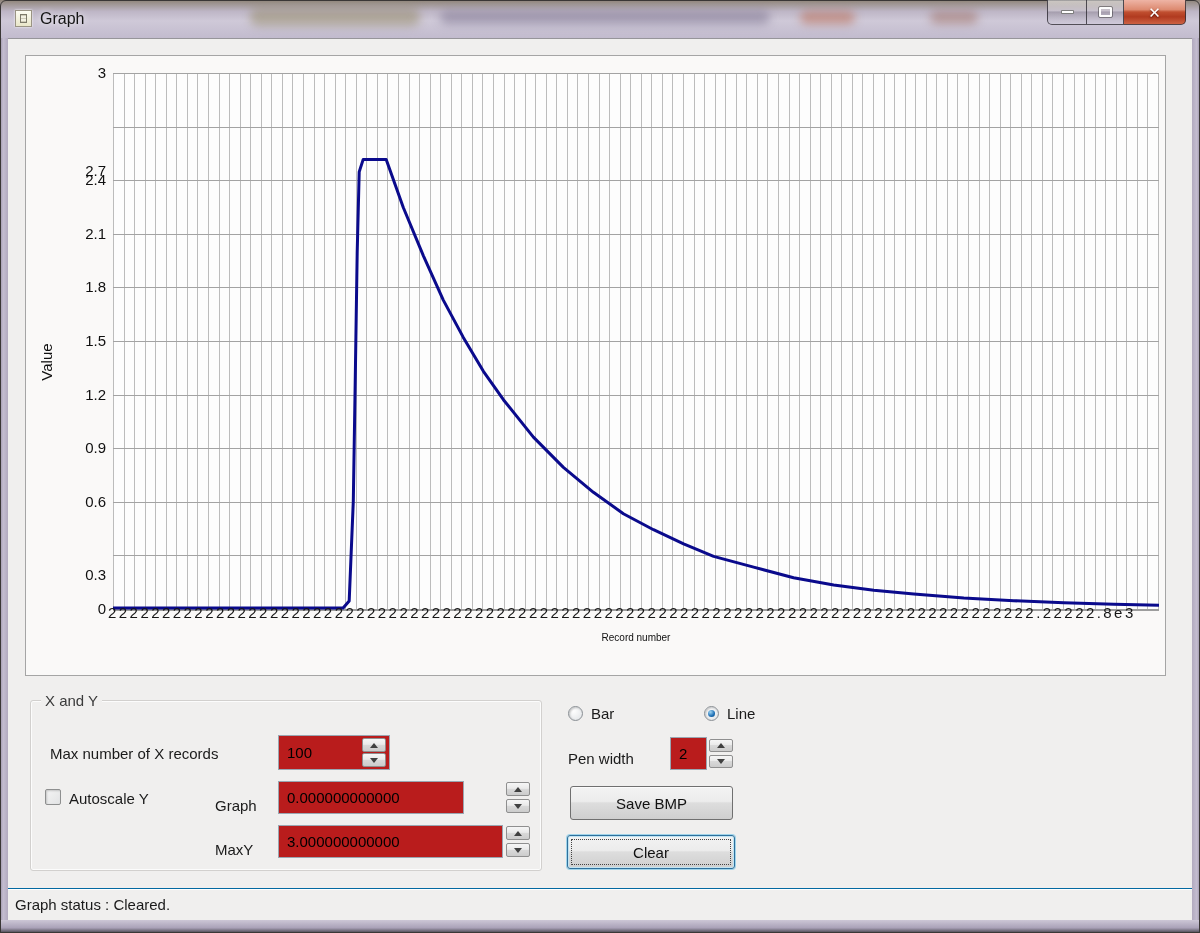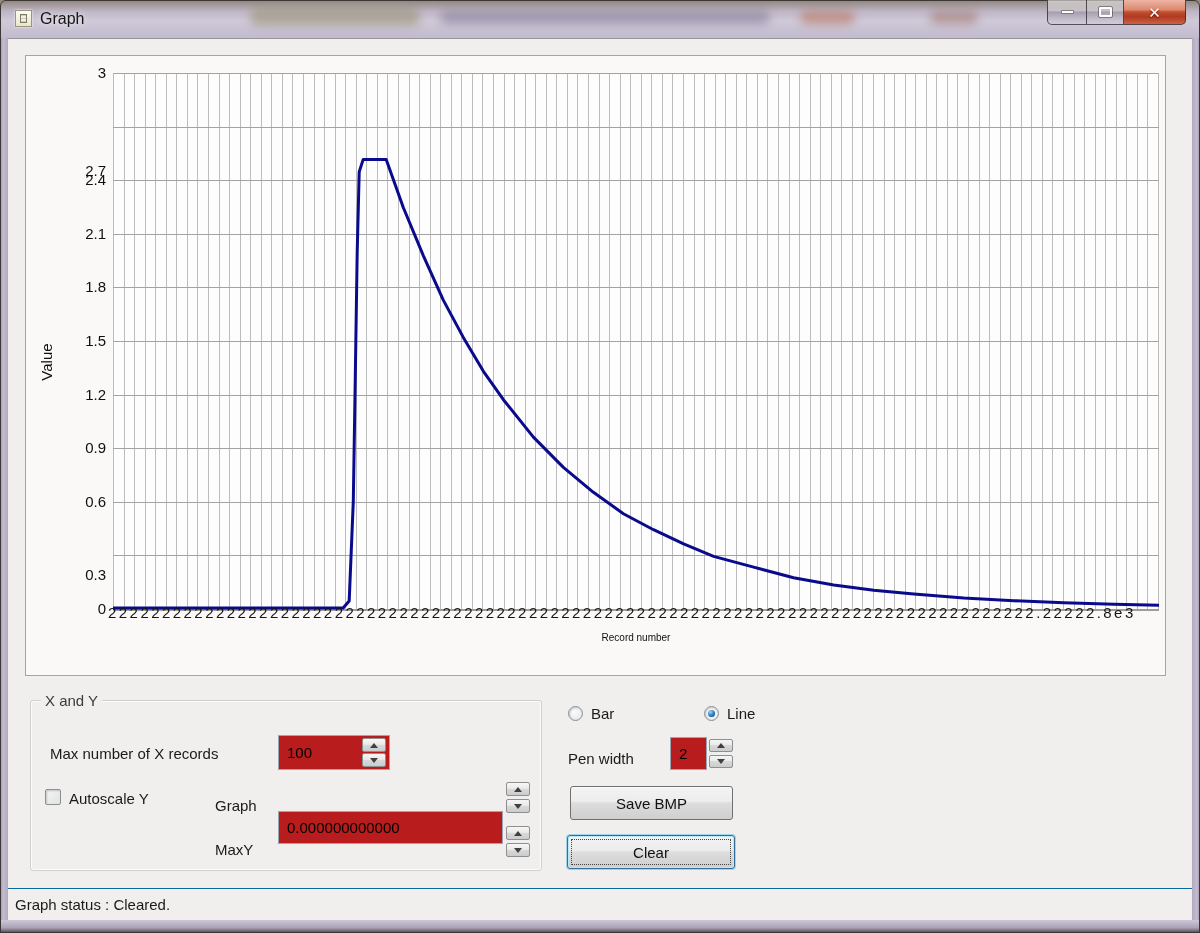--- a/index.html
+++ b/index.html
@@ -255,33 +255,36 @@
         <div class="spin-btn">
             <span class="tri-down"></span>
           </div>
       </div>
     </div>
 
     <div class="checkbox" style="left:37px;top:751px;"></div>
     <div class="ctl-label" style="left:61px;top:752px;">Autoscale Y</div>
 
     <div class="ctl-label" style="left:207px;top:759px;">Graph</div>
-    <div class="field" style="left:270px;top:773px;width:225px;height:33px;">
+    <div class="field" style="left:270px;top:743px;width:186px;height:33px;">
       <input style="padding-right: 8px;" value="0.000000000000">
     </div>
     <div class="spin" style="left:498px;top:744px;height:31px;">
       <div class="spin-btn">
           <span class="tri-up"></span>
         </div>
       <div class="spin-btn">
           <span class="tri-down"></span>
         </div>
     </div>
 
     <div class="ctl-label" style="left:207px;top:803px;">MaxY</div>
+    <div class="field" style="left:270px;top:787px;width:225px;height:33px;">
+      <input style="padding-right: 8px;" value="3.000000000000">
+    </div>
     <div class="spin" style="left:498px;top:788px;height:31px;">
       <div class="spin-btn">
           <span class="tri-up"></span>
         </div>
       <div class="spin-btn">
           <span class="tri-down"></span>
         </div>
     </div>
 
     <div class="radio" id="bar-radio" style="left:560px;top:668px;"></div>

